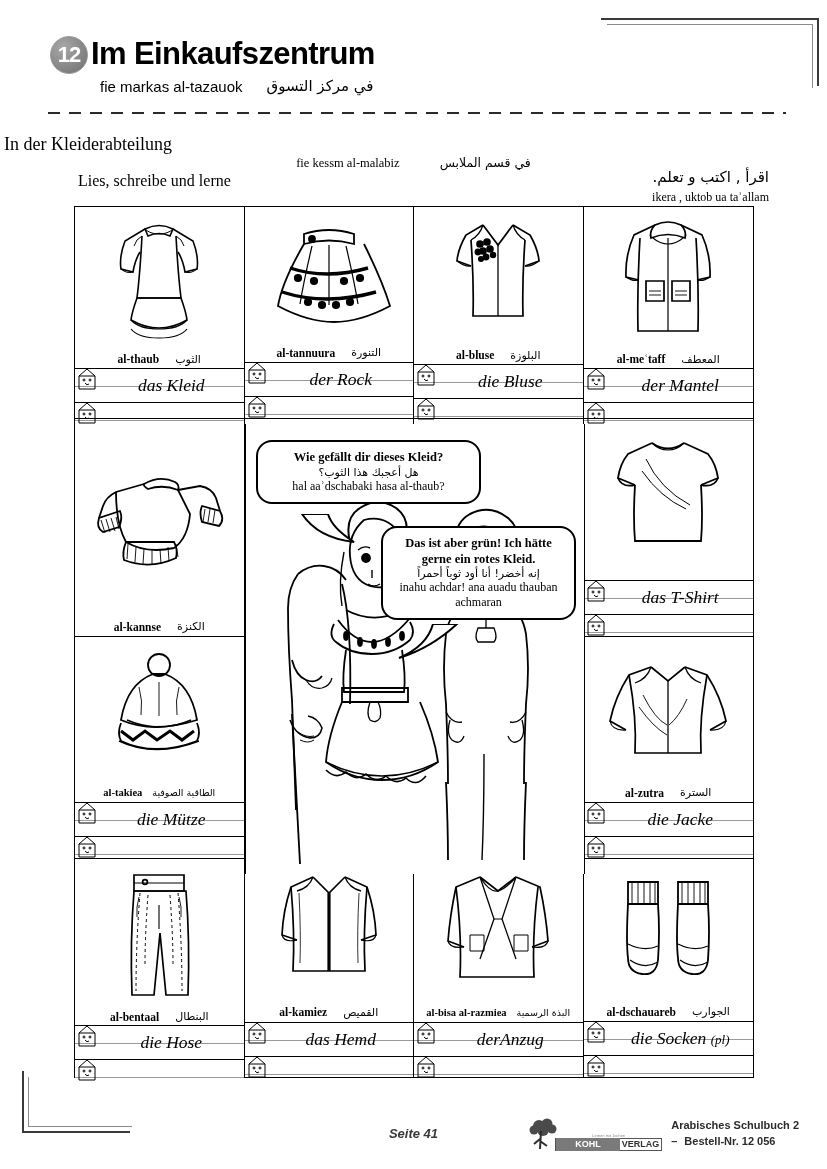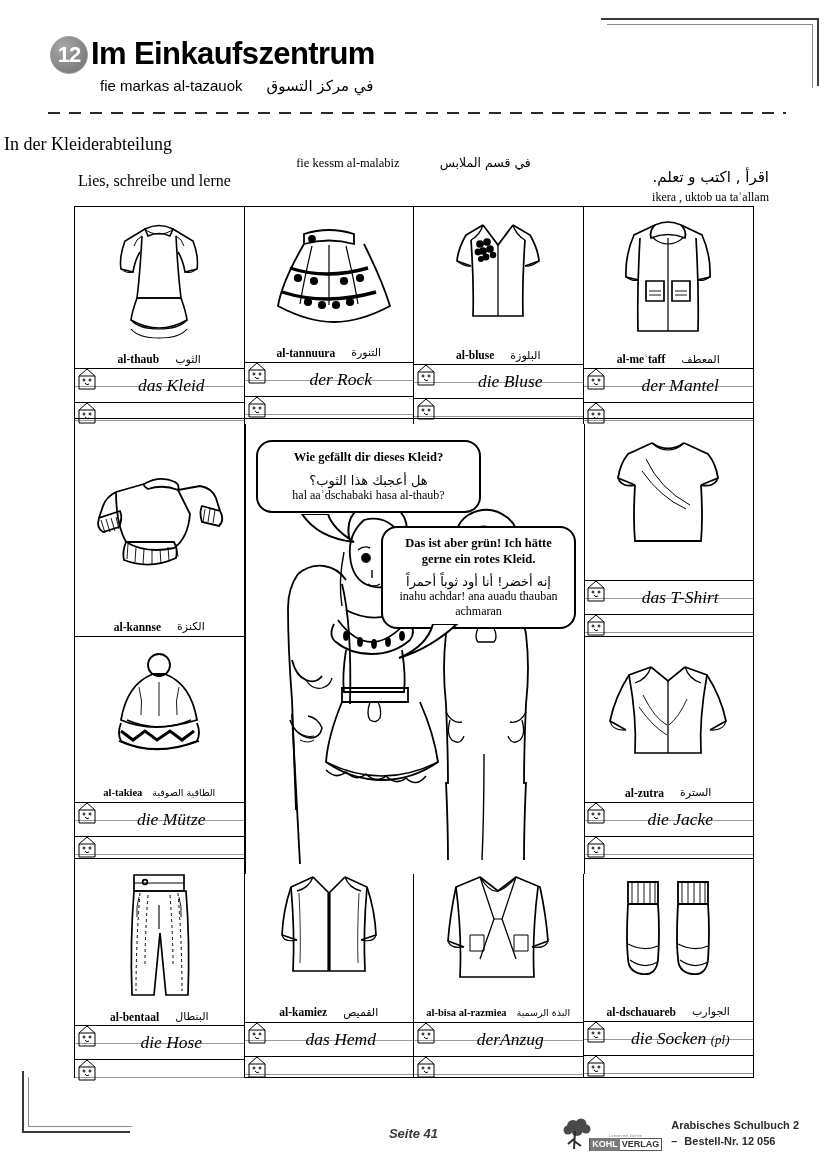--- a/index.html
+++ b/index.html
@@ -40,21 +40,21 @@
     color:#fff; font-family:"Liberation Sans", sans-serif; font-weight:bold;
     font-size:22px; display:flex; align-items:center; justify-content:center;
     letter-spacing:-1px;
   }
   .hdr-title {
     font-family:"Liberation Sans", sans-serif; font-weight:bold;
     font-size:31px; letter-spacing:-0.6px; white-space:nowrap;
   }
   .sub-row {
     position:absolute; left:100px; top:77px;
-    display:flex; align-items:flex-start; gap:24px;
+    display:flex; align-items:center; gap:24px;
     font-family:"Liberation Sans", sans-serif; font-size:15px;
   }
   .ar { font-family:"DejaVu Sans", sans-serif; direction:rtl; }
 
   .dashes {
     position:absolute; left:48px; top:112px; width:738px; height:2px;
     background: repeating-linear-gradient(to right,#2a2a2a 0 12px, transparent 12px 21px);
   }
 
   
@@ -121,37 +121,37 @@
     position:absolute; left:245px; top:424px; width:340px; height:450px;
     z-index:5; background:#fff; border-left:1px solid #000; border-right:1px solid #000;
   }
   .bubble {
     position:absolute; background:#fff; border:2px solid #000; border-radius:16px;
     text-align:center; padding:8px 10px;
   }
   .b1 { left:10px; top:16px; width:225px; }
   .b2 { left:135px; top:102px; width:195px; }
   .bub-de { font-weight:bold; font-size:12.5px; line-height:1.25; }
-  .bub-ar { font-family:"DejaVu Sans", sans-serif; direction:rtl; font-size:13px; margin-top:7px; }
+  .bub-ar { font-family:"DejaVu Sans", sans-serif; direction:rtl; font-size:11px; }
   .bub-tr { font-size:12px; line-height:1.25; }
   .tail { position:absolute; }
 
   
   .seite {
     position:absolute; left:0; right:0; bottom:28px; text-align:center;
     font-family:"Liberation Sans", sans-serif; font-style:italic;
     font-size:13px; font-weight:bold; color:#3a3a3a;
   }
   .brand { position:absolute; right:28px; bottom:18px; display:flex; align-items:center; gap:9px; }
   .logo { display:flex; align-items:flex-end; gap:0; }
   .logobox {
     display:flex; align-items:center; border:1px solid #555; background:#fff; height:13px;
   }
   .kohl { background:#7a7a7a; color:#fff; font-family:"Liberation Sans", sans-serif;
-          font-weight:bold; font-size:9px; padding:0 2px; line-height:13px; }
+          font-weight:bold; font-size:9px; padding:0 19px; line-height:13px; }
   .verlag { color:#333; font-family:"Liberation Sans", sans-serif;
             font-weight:bold; font-size:9px; padding:0 2px; line-height:13px; }
   .slogan { font-size:3.6px; color:#777; font-family:"Liberation Sans", sans-serif;
             text-align:center; letter-spacing:.2px; }
   .brand-txt {
     font-family:"Liberation Sans", sans-serif; font-weight:bold; font-size:11px;
     color:#2b2b2b; line-height:1.45;
   }
   .brand-txt .l2 { display:flex; gap:7px; }
 </style>

